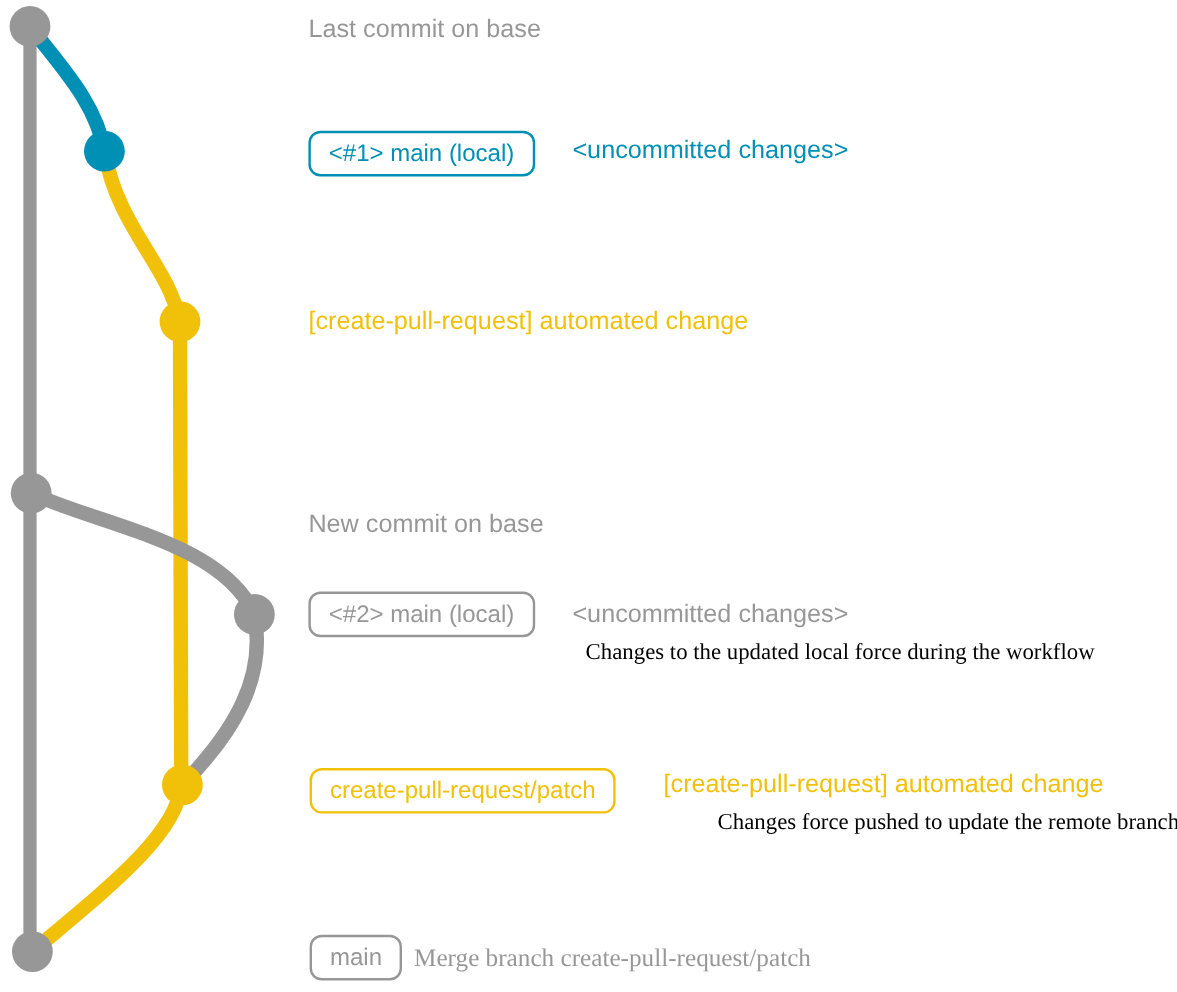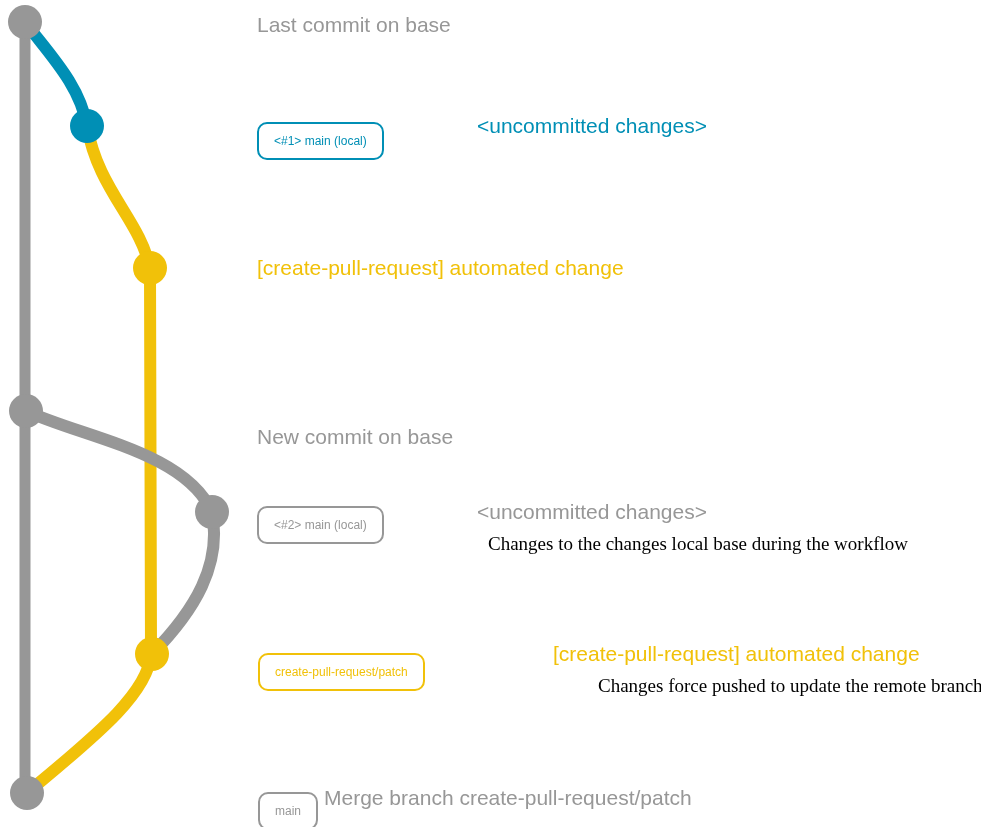--- a/index.html
+++ b/index.html
@@ -23,23 +23,22 @@
   .serif{font-family:"Liberation Serif",serif;font-size:19px;color:var(--ink);}
   .c-gray{color:var(--gray);}
   .c-blue{color:var(--blue);}
   .c-yellow{color:var(--yellow);}
   .badge{
     position:absolute;
     display:inline-flex;align-items:center;justify-content:center;
     height:34px;padding:0 15px;
     border:2px solid;border-radius:10px;
     background:var(--bg);
-    font-family:"Liberation Sans",sans-serif;font-size:12px;
+    font-family:"Liberation Sans",sans-serif;font-size:20px;
     white-space:nowrap;
-    margin-top:13px;
   }
   .badge.b-blue{border-color:var(--blue);color:var(--blue);}
   .badge.b-gray{border-color:var(--gray);color:var(--gray);}
   .badge.b-yellow{border-color:var(--yellow);color:var(--yellow);}
   svg path{fill:none;}
   .stroke-gray{stroke:var(--gray);}
   .stroke-blue{stroke:var(--blue);}
   .stroke-yellow{stroke:var(--yellow);}
   .fill-gray{fill:var(--gray);}
   .fill-blue{fill:var(--blue);}
@@ -73,22 +72,22 @@
 
   <div class="badge b-blue" style="left:257px;top:109px;">&lt;#1&gt; main (local)</div>
   <div class="lbl sans c-blue" style="left:477px;top:114px;">&lt;uncommitted changes&gt;</div>
 
   <div class="lbl sans c-yellow" style="left:257px;top:256px;">[create-pull-request] automated change</div>
 
   <div class="lbl sans c-gray" style="left:257px;top:399px;margin-top:26px;">New commit on base</div>
 
   <div class="badge b-gray" style="left:257px;top:493px;">&lt;#2&gt; main (local)</div>
   <div class="lbl sans c-gray" style="left:477px;top:500px;">&lt;uncommitted changes&gt;</div>
-  <div class="lbl serif" style="left:488px;top:533px;">Changes to the changes local base during the workflow</div>
+  <div class="lbl serif" style="left:488px;top:533px;">Changes to the updated local force during the workflow</div>
 
   <div class="badge b-yellow" style="left:258px;top:640px;">create-pull-request/patch</div>
   <div class="lbl sans c-yellow" style="left:553px;top:642px;">[create-pull-request] automated change</div>
   <div class="lbl serif" style="left:598px;top:675px;">Changes force pushed to update the remote branch</div>
 
   <div class="badge b-gray" style="left:258px;top:779px;">main</div>
-  <div class="lbl sans c-gray" style="left:324px;top:786px;">Merge branch create-pull-request/patch</div>
+  <div class="lbl sans c-gray" style="left:345px;top:786px;font-family:Liberation Serif, serif;">Merge branch create-pull-request/patch</div>
 
 </div>
 
 </body></html>

